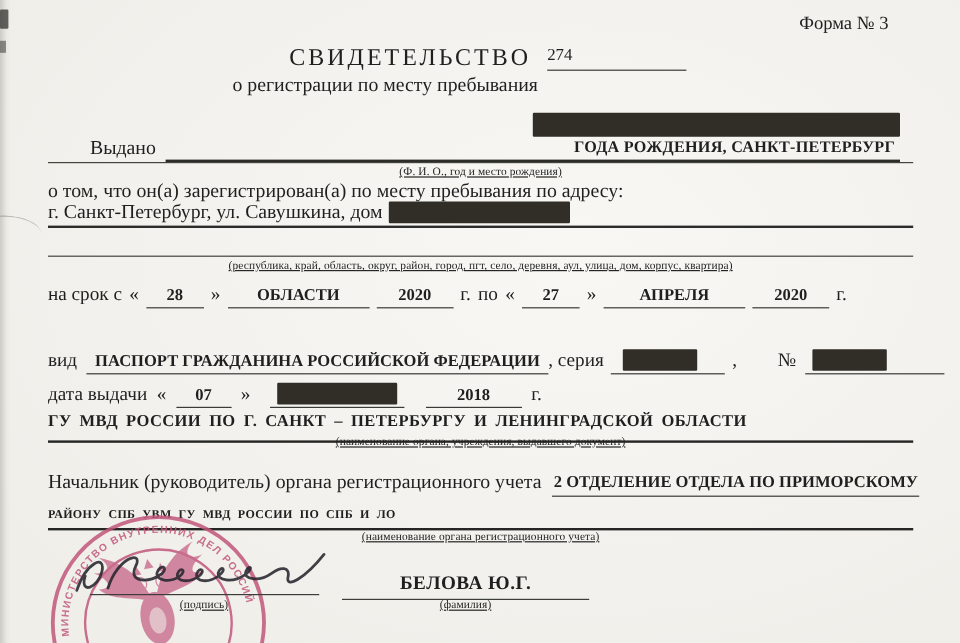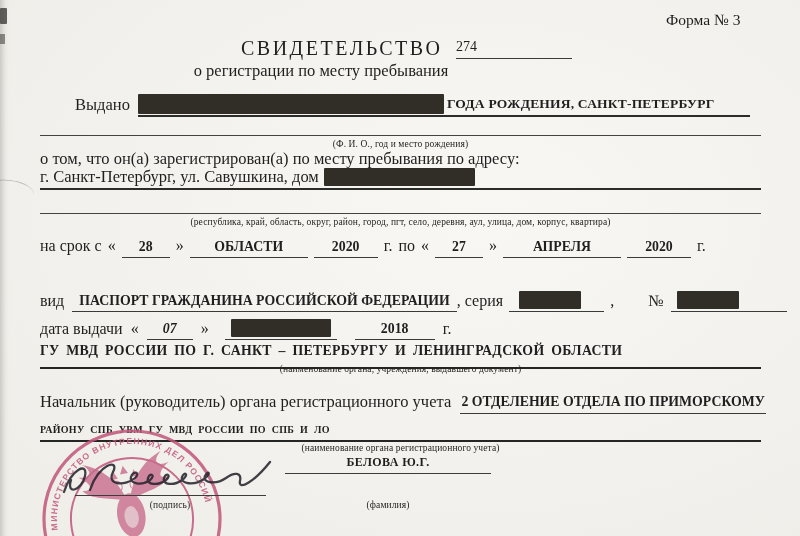--- a/index.html
+++ b/index.html
@@ -18,26 +18,26 @@
 
   .form-label{position:absolute;top:11px;left:666px;font-size:15.5px;}
 
   .title{position:absolute;top:37px;left:241px;font-size:20px;letter-spacing:2.5px;}
   .num-field{position:absolute;top:39px;left:456px;width:116px;font-size:14px;
              border-bottom:1.5px solid var(--line);padding-bottom:3px;}
   .subtitle{position:absolute;top:61px;left:160px;width:322px;text-align:center;font-size:16.5px;}
 
   .issued-row{position:absolute;top:94px;left:75px;display:flex;align-items:flex-end;}
   .issued-label{font-size:16.5px;padding-bottom:2px;}
-  .issued-line{display:flex;align-items:center;border-bottom:2px solid #2c2c2a;width:612px;margin-left:8px;}
+  .issued-line{display:flex;align-items:flex-end;border-bottom:2px solid #2c2c2a;width:612px;margin-left:8px;flex-direction:column;}
   .redact-fio{width:306px;height:20px;background:var(--redaction);border-radius:1px;margin-bottom:1px;}
   .issued-suffix{font-weight:700;font-size:13.5px;padding:0 4px 2px 3px;white-space:nowrap;letter-spacing:.2px;}
 
   .fio-line{position:absolute;top:122px;left:40px;width:721px;height:14px;border-bottom:1.5px solid #44443f;}
-  .caption{font-size:9.5px;text-align:center;color:#252523;letter-spacing:.1px;}
+  .caption{font-size:9.5px;text-align:center;color:#252523;letter-spacing:.1px;text-decoration:underline;}
   .fio-caption{position:absolute;top:139px;left:40px;width:721px;}
 
   .statement{position:absolute;top:149px;left:40px;font-size:16.5px;}
 
   .address-row{position:absolute;top:167px;left:40px;width:721px;border-bottom:2px solid #2c2c2a;
                display:flex;align-items:flex-end;}
   .address-text{font-size:16.5px;padding-bottom:1px;white-space:nowrap;}
   .redact-addr{width:151px;height:18px;background:var(--redaction);border-radius:1px;margin:0 0 2px 5px;}
 
   .addr-empty-line{position:absolute;top:198px;left:40px;width:721px;height:16px;border-bottom:1.5px solid #44443f;}
@@ -54,21 +54,21 @@
   .doc-type-row{position:absolute;top:291px;left:40px;display:flex;align-items:flex-end;font-size:16px;white-space:nowrap;}
   .lbl{padding-bottom:2px;}
   .type-value{margin-left:8px;padding:0 7px 2px;}
   .series-field{width:95px;margin-left:6px;display:flex;justify-content:flex-start;border-bottom:1.5px solid var(--line);padding-bottom:2px;}
   .redact-sm{width:62px;height:18px;background:var(--redaction);border-radius:1px;margin-left:10px;}
   .num-label{margin-left:34px;padding-bottom:2px;}
   .number-field{width:116px;margin-left:8px;display:flex;border-bottom:1.5px solid var(--line);padding-bottom:2px;}
   .number-field .redact-sm{margin-left:6px;}
 
   .doc-date-row{position:absolute;top:319px;left:40px;display:flex;align-items:flex-end;font-size:16px;gap:8px;white-space:nowrap;}
-  .date-day{width:46px;font-style:italic;}
+  .date-day{width:46px;}
   .date-month-field{width:112px;border-bottom:1.5px solid var(--line);display:flex;justify-content:center;padding-bottom:2px;margin-left:8px;}
   .redact-month{width:100px;height:18px;background:var(--redaction);border-radius:1px;}
   .date-year{width:80px;margin-left:10px;}
 
   .issuer-line{position:absolute;top:343px;left:40px;width:721px;border-bottom:2px solid #252523;
                font-weight:700;font-size:13.8px;letter-spacing:.3px;padding-bottom:8px;word-spacing:3px;}
   .issuer-caption{position:absolute;top:364px;left:40px;width:721px;}
 
   .auth-line1{position:absolute;top:392px;left:40px;display:flex;align-items:flex-end;white-space:nowrap;}
   .auth-label{font-size:16.5px;padding-bottom:2px;}
@@ -81,22 +81,22 @@
   .stamp circle{stroke:var(--stamp);fill:none;}
   .stamp .ring-text{fill:var(--stamp);font-family:"Liberation Sans",sans-serif;font-size:8.6px;letter-spacing:1.1px;font-weight:700;}
   .stamp .code-text{fill:var(--stamp);font-family:"Liberation Sans",sans-serif;font-size:11px;letter-spacing:2px;font-weight:700;}
   .stamp .eagle{fill:var(--stamp);}
 
   .signature-svg{position:absolute;left:58px;top:450px;}
   .signature-svg path{stroke:#27262e;stroke-width:2.3;fill:none;stroke-linecap:round;opacity:.88;}
   .sig-line{position:absolute;top:481px;left:75px;width:191px;height:15px;border-bottom:1.5px solid #3c3c3a;}
   .sig-caption{position:absolute;top:500px;left:100px;width:140px;}
 
-  .name-field{position:absolute;top:455px;left:285px;width:206px;text-align:center;
-              border-bottom:1.5px solid #3c3c3a;font-weight:700;font-size:12px;padding-bottom:3px;letter-spacing:.4px;}
+  .name-field{position:absolute;top:478px;left:285px;width:206px;text-align:center;
+              border-bottom:1.5px solid #3c3c3a;font-weight:700;font-size:16px;padding-bottom:3px;letter-spacing:.4px;}
   .name-caption{position:absolute;top:500px;left:285px;width:206px;}
 </style>
 </head>
 <body>
 
 <div class="page">
 
   <div class="scan-edge"></div>
   <div class="scan-smudge1"></div>
   <div class="scan-smudge2"></div>

